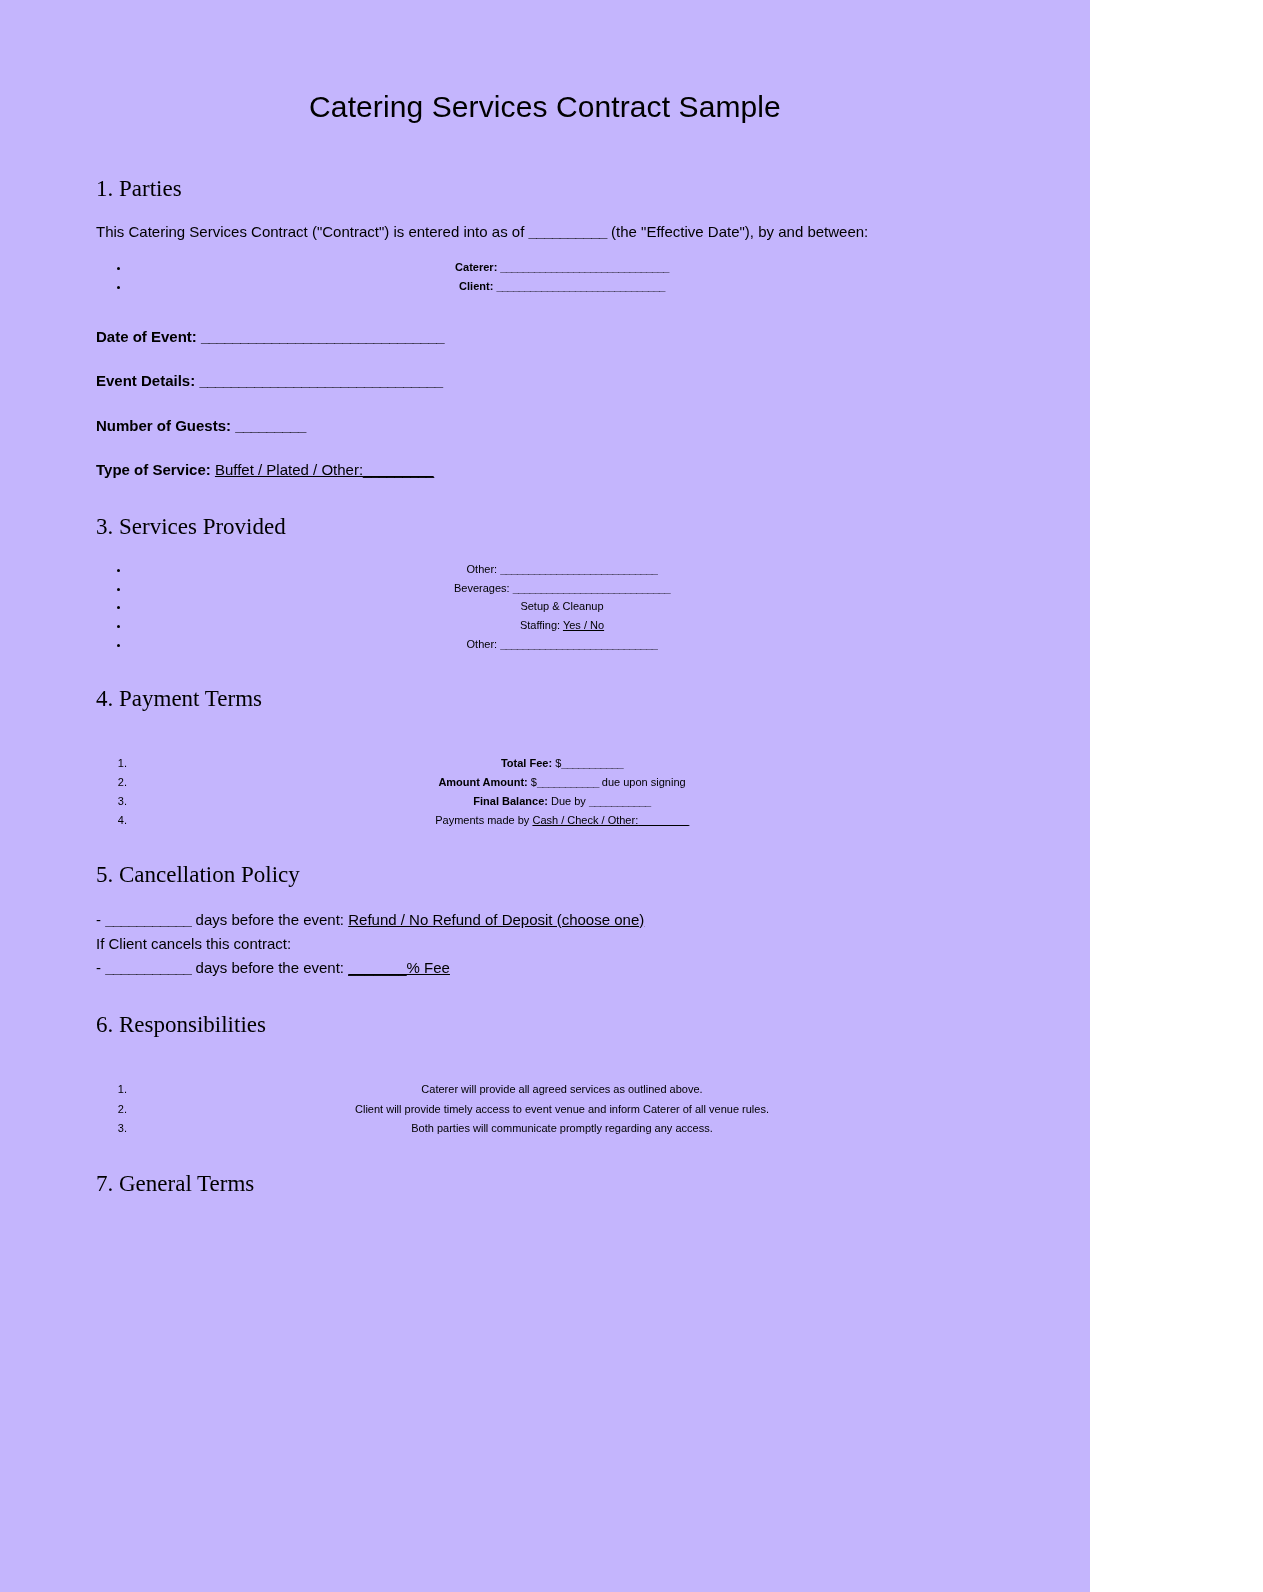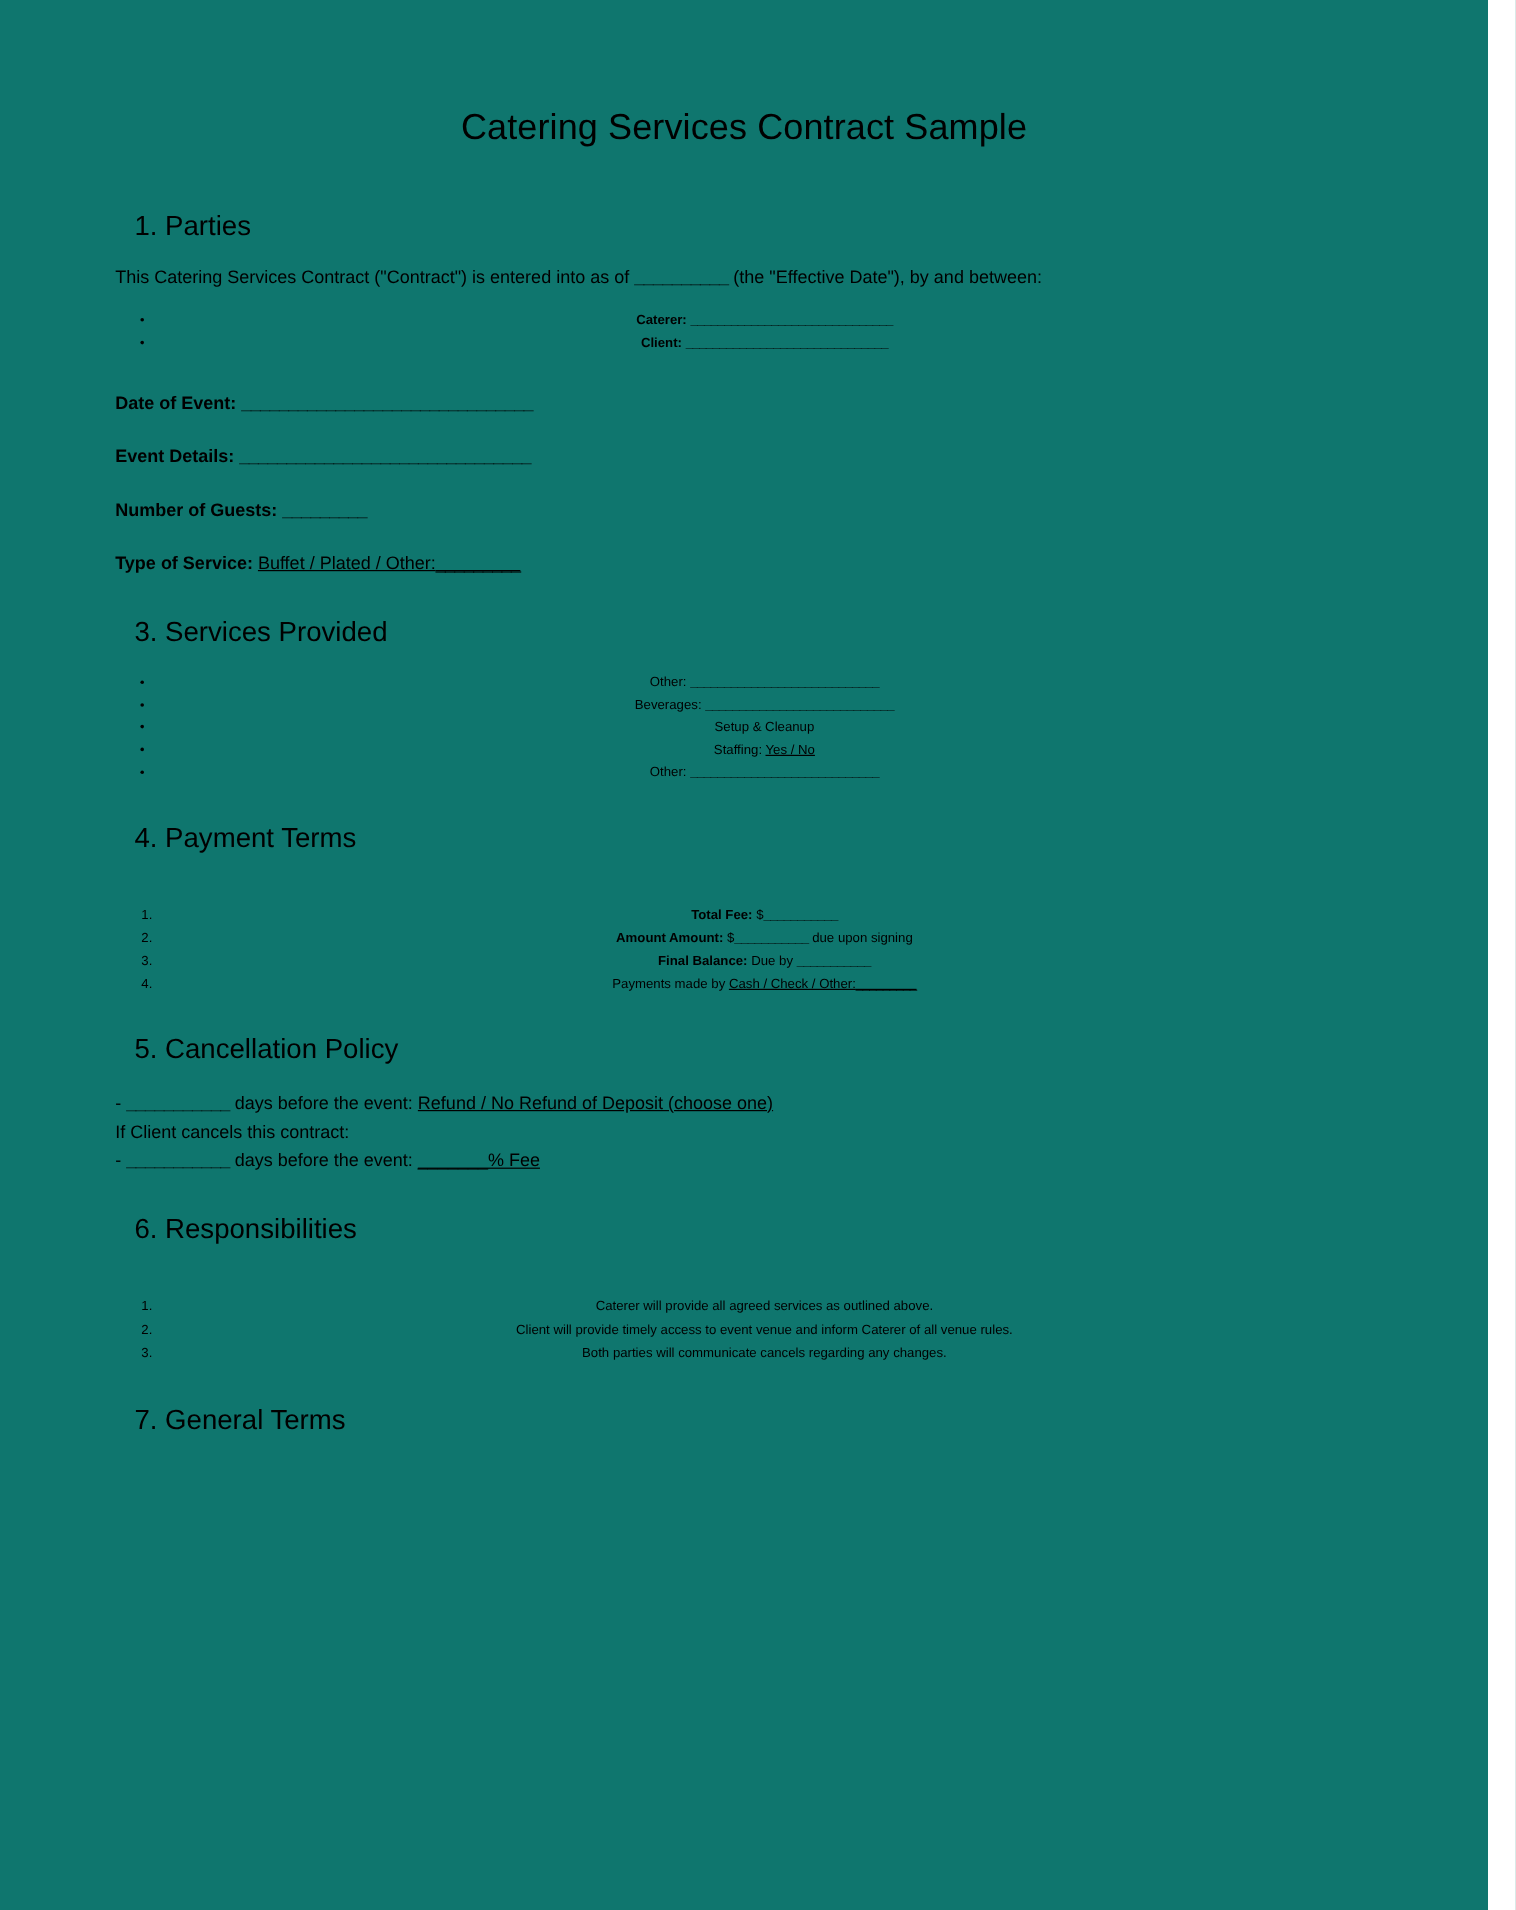--- a/index.html
+++ b/index.html
@@ -10,38 +10,39 @@
   body {
     width: 1263px;
     height: 1592px;
     font-family: "Liberation Sans", sans-serif;
     color: #000000;
     position: relative;
     overflow: hidden;
   }
   .page {
     box-sizing: border-box;
-    width: 1240px;
+    width: 1090px;
     min-height: 1592px;
     padding: 88px 96px 60px 96px;
-    background: #0f766e;
+    background: #c4b5fd;
   }
   .doc-title {
     font-size: 30px;
     font-weight: 400;
     text-align: center;
     margin: 0 0 48px 0;
     line-height: 1.25;
     letter-spacing: 0.1px;
   }
   h2.section-heading {
     font-size: 23px;
     font-weight: 400;
-    margin: 0 0 18px 16px;
+    margin: 0 0 18px 0;
     line-height: 1.3;
+    font-family: Liberation Serif, serif;
   }
   .section {
     margin-bottom: 30px;
   }
   .section.sec-parties   { margin-top: 0; }
   .para {
     font-size: 15px;
     line-height: 1.5;
     margin: 0 0 14px 0;
   }
@@ -135,21 +136,21 @@
     <p class="dash-line"><span>- </span><span class="blank">___________</span><span> days before the event: </span><span class="u">Refund / No Refund of Deposit (choose one)</span></p>
     <p class="dash-line">If Client cancels this contract:</p>
     <p class="dash-line"><span>- </span><span class="blank">___________</span><span> days before the event: </span><span class="u">_______% Fee</span></p>
   </div>
 
   <div class="section sec-responsibilities">
     <h2 class="section-heading">6. Responsibilities</h2>
     <ol class="doc-list">
       <li>Caterer will provide all agreed services as outlined above.</li>
       <li>Client will provide timely access to event venue and inform Caterer of all venue rules.</li>
-      <li>Both parties will communicate cancels regarding any changes.</li>
+      <li>Both parties will communicate promptly regarding any access.</li>
     </ol>
   </div>
 
   <div class="section sec-general-terms">
     <h2 class="section-heading">7. General Terms</h2>
   </div>
 
 </div>
 
 </body></html>

